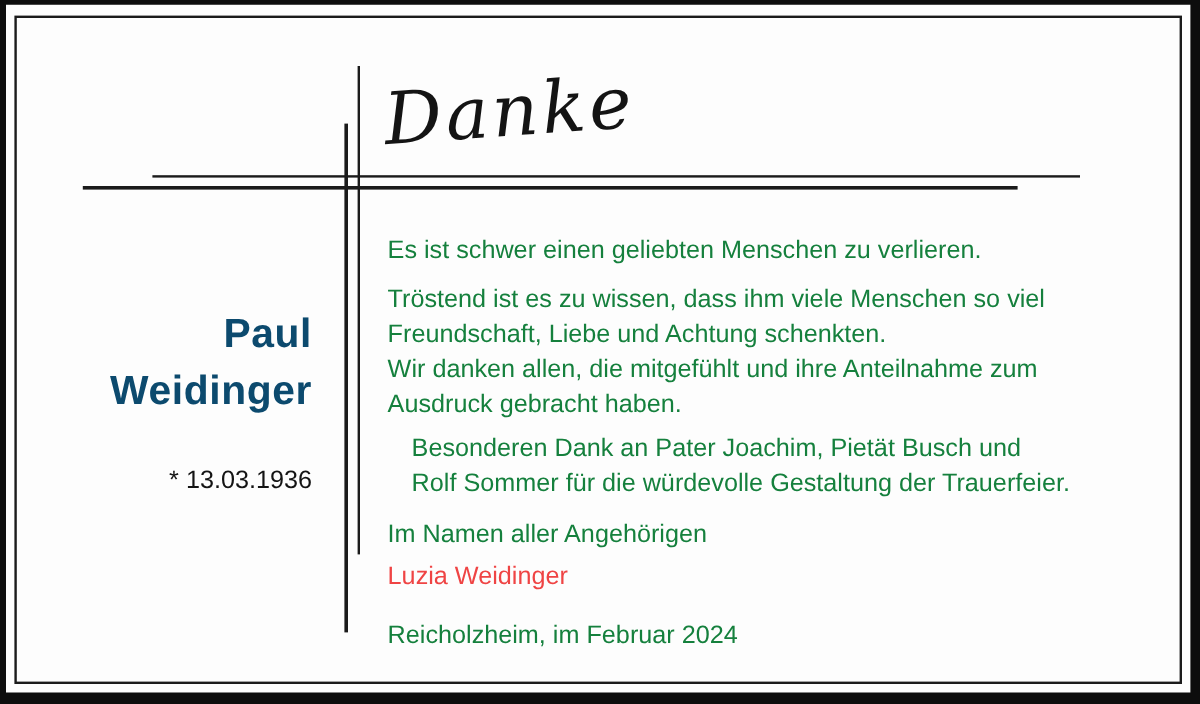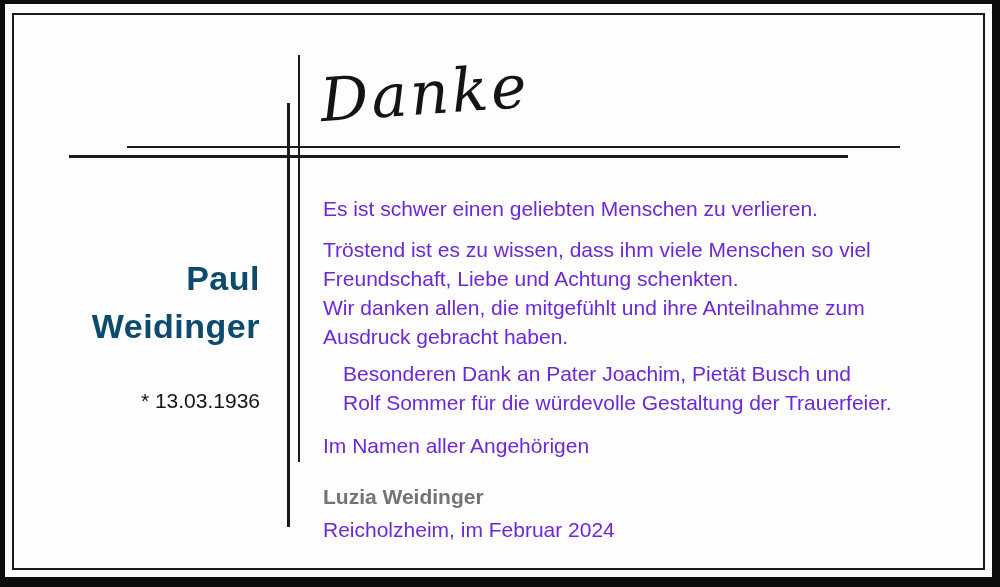--- a/index.html
+++ b/index.html
@@ -78,31 +78,31 @@
     line-height: 30px;
     color: #141414;
   }
 
   .body-text {
     position: absolute;
     left: 323px;
     width: 600px;
     font-size: 21px;
     line-height: 29px;
-    color: #6d28d9;
+    color: #15803d;
     white-space: nowrap;
   }
   .para-1 { top: 194px; }
   .para-2 { top: 235px; }
   .para-3 { top: 359px; margin-left: 20px; }
   .on-behalf { top: 431px; }
   .signature {
-    top: 482px;
-    font-weight: bold;
-    color: #737373;
+    top: 466px;
+    font-weight: normal;
+    color: #ef4444;
   }
   .place-date { top: 515px; }
 </style>
 </head>
 <body>
 
 <div class="page">
 
   <div class="frame-outer"></div>
   <div class="frame-inner"></div>

